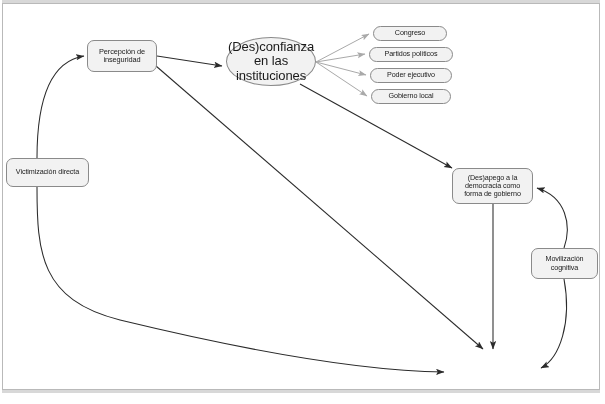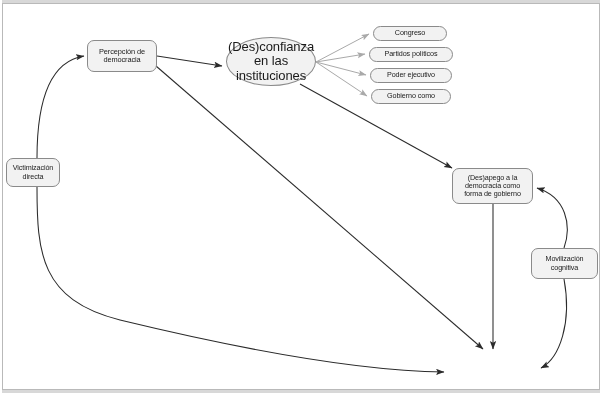--- a/index.html
+++ b/index.html
@@ -65,21 +65,21 @@
     line-height: 1.12;
     letter-spacing: -0.1px;
   }
   .node-rounded { border-radius: 7px; }
   .node-pill    { border-radius: 999px; }
   .node-ellipse { border-radius: 50%; }
   .node span { display: block; padding: 0 3px; text-align: center; }
 
   
   #n-victimizacion {
-    left: 6px;  top: 158px; width: 54px;  height: 29px; font-size: 7.2px;
+    left: 6px;  top: 158px; width: 83px;  height: 29px; font-size: 7.2px;
   }
   #n-percepcion {
     left: 87px; top: 40px;  width: 70px;  height: 32px; font-size: 7.4px;
   }
   #n-desconfianza {
     left: 226px; top: 37px; width: 90px;  height: 49px; font-size: 13px;
   }
   #n-congreso {
     left: 373px; top: 26px; width: 74px;  height: 15px; font-size: 7.2px;
   }
@@ -147,41 +147,41 @@
       <path d="M 316,62 L 366,75" marker-end="url(#arrow-light)"></path>
       <path d="M 316,62 L 367,96" marker-end="url(#arrow-light)"></path>
     </g>
   </svg>
 
   <div class="node node-rounded" id="n-victimizacion">
     <span>Victimización directa</span>
   </div>
 
   <div class="node node-rounded" id="n-percepcion">
-    <span>Percepción de democracia</span>
+    <span>Percepción de inseguridad</span>
   </div>
 
   <div class="node node-ellipse" id="n-desconfianza">
     <span>(Des)confianza en las instituciones</span>
   </div>
 
   <div class="node node-pill" id="n-congreso">
     <span>Congreso</span>
   </div>
 
   <div class="node node-pill" id="n-ejecutivo">
     <span>Poder ejecutivo</span>
   </div>
 
   <div class="node node-pill" id="n-partidos">
     <span>Partidos políticos</span>
   </div>
 
   <div class="node node-pill" id="n-gobierno">
-    <span>Gobierno como</span>
+    <span>Gobierno local</span>
   </div>
 
   <div class="node node-rounded" id="n-desapego">
     <span>(Des)apego a la democracia como forma de gobierno</span>
   </div>
 
   <div class="node node-rounded" id="n-movilizacion">
     <span>Movilización cognitiva</span>
   </div>
 

